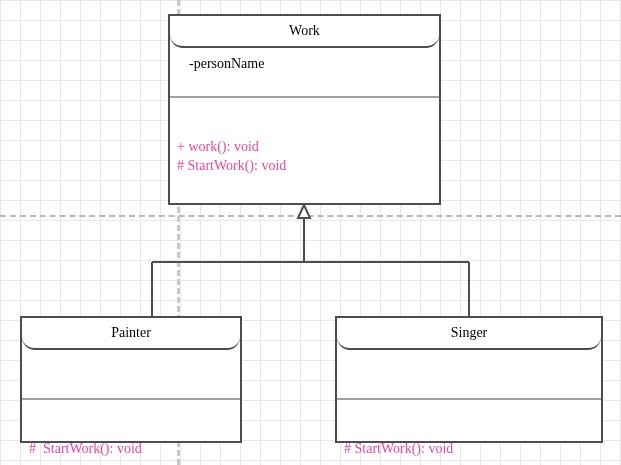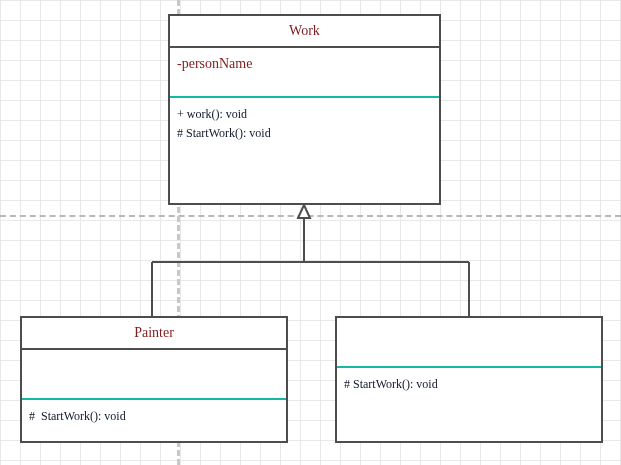--- a/index.html
+++ b/index.html
@@ -52,39 +52,41 @@
   .uml-class {
     position: absolute;
     background: #ffffff;
     border: 2px solid #4d4d4d;
     box-sizing: border-box;
     z-index: 5;
   }
   .uml-title {
     text-align: center;
     font-size: 14px;
-    color: #7f1d1d;
+    color: #000000;
     box-sizing: border-box;
     display: flex;
     align-items: center;
     justify-content: center;
     border-bottom: 2px solid #4d4d4d;
+    border-radius: 13px;
   }
   .uml-attrs {
     box-sizing: border-box;
-    border-bottom: 2px solid #14b8a6;
-    padding: 6px 8px 6px 7px;
+    border-bottom: 2px solid #a3a3a3;
+    padding: 6px 8px 6px 19px;
     font-size: 14px;
-    color: #7f1d1d;
+    color: #000000;
   }
   .uml-ops {
     box-sizing: border-box;
     padding: 7px 8px 6px 7px;
-    font-size: 12px;
-    color: #0f172a;
+    font-size: 14px;
+    color: #ec4899;
+    margin-top: 32px;
   }
   .uml-line {
     line-height: 19px;
     white-space: pre;
   }
 
   
   .conn-svg {
     position: absolute;
     left: 0;
@@ -120,28 +122,29 @@
     <div class="uml-title" style="height:32px;">Work</div>
     <div class="uml-attrs" style="height:50px;">
       <div class="uml-line">-personName</div>
     </div>
     <div class="uml-ops">
       <div class="uml-line">+ work(): void</div>
       <div class="uml-line"># StartWork(): void</div>
     </div>
   </div>
 
-  <div class="uml-class" style="left:20px; top:316px; width:268px; height:127px;">
+  <div class="uml-class" style="left:20px; top:316px; width:222px; height:127px;">
     <div class="uml-title" style="height:32px;">Painter</div>
     <div class="uml-attrs" style="height:50px;"></div>
     <div class="uml-ops">
       <div class="uml-line">#  StartWork(): void</div>
     </div>
   </div>
 
   <div class="uml-class" style="left:335px; top:316px; width:268px; height:127px;">
+    <div class="uml-title" style="height:32px;">Singer</div>
     <div class="uml-attrs" style="height:50px;"></div>
     <div class="uml-ops">
       <div class="uml-line"># StartWork(): void</div>
     </div>
   </div>
 
 </div>
 
 </body></html>

